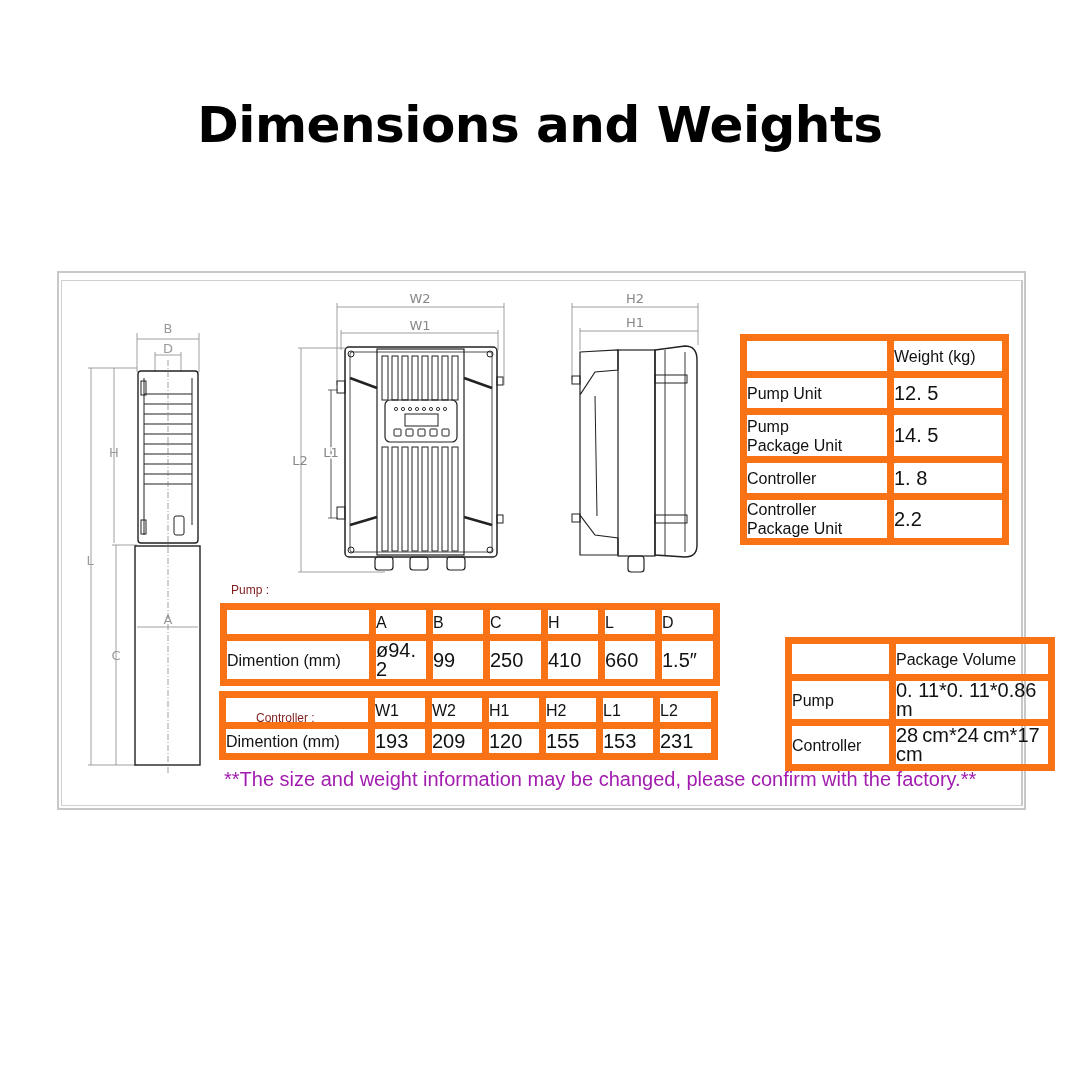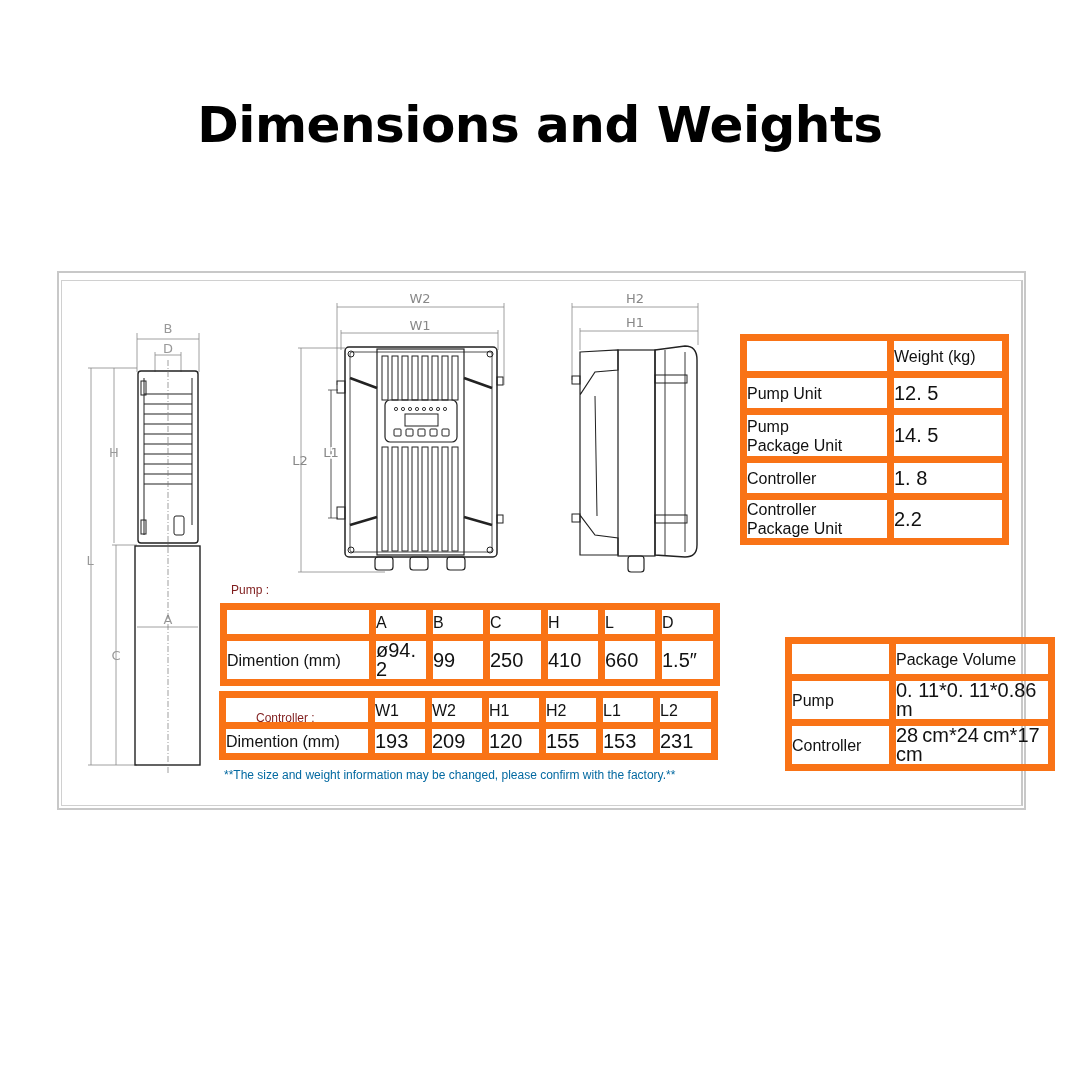--- a/index.html
+++ b/index.html
@@ -25,21 +25,21 @@
   .drawing svg { display: block; }
 
   table.spec { position: absolute; border-collapse: collapse; font-size: 16px; color: #111; }
   table.spec td {
     border: 7px solid #f97316; text-align: left; vertical-align: middle;
     padding: 0; line-height: 19px;
   }
   .num { font-family: Liberation Sans, sans-serif; font-size: 20px; }
 
   .caption { position: absolute; font-size: 12px; color: #7f1d1d; }
-  .note { position: absolute; left: 224px; top: 768px; font-size: 12px; color: #0369a1; }
+  .note { position: absolute; left: 224px; top: 768px; font-size: 20px; color: #a21caf; }
 </style>
 </head>
 <body>
 
 <div class="title">Dimensions and Weights</div>
 
 <div class="frame-outer"></div>
 <div class="frame-inner"></div>
 
 <div class="drawing" style="left:84px; top:315px;">

